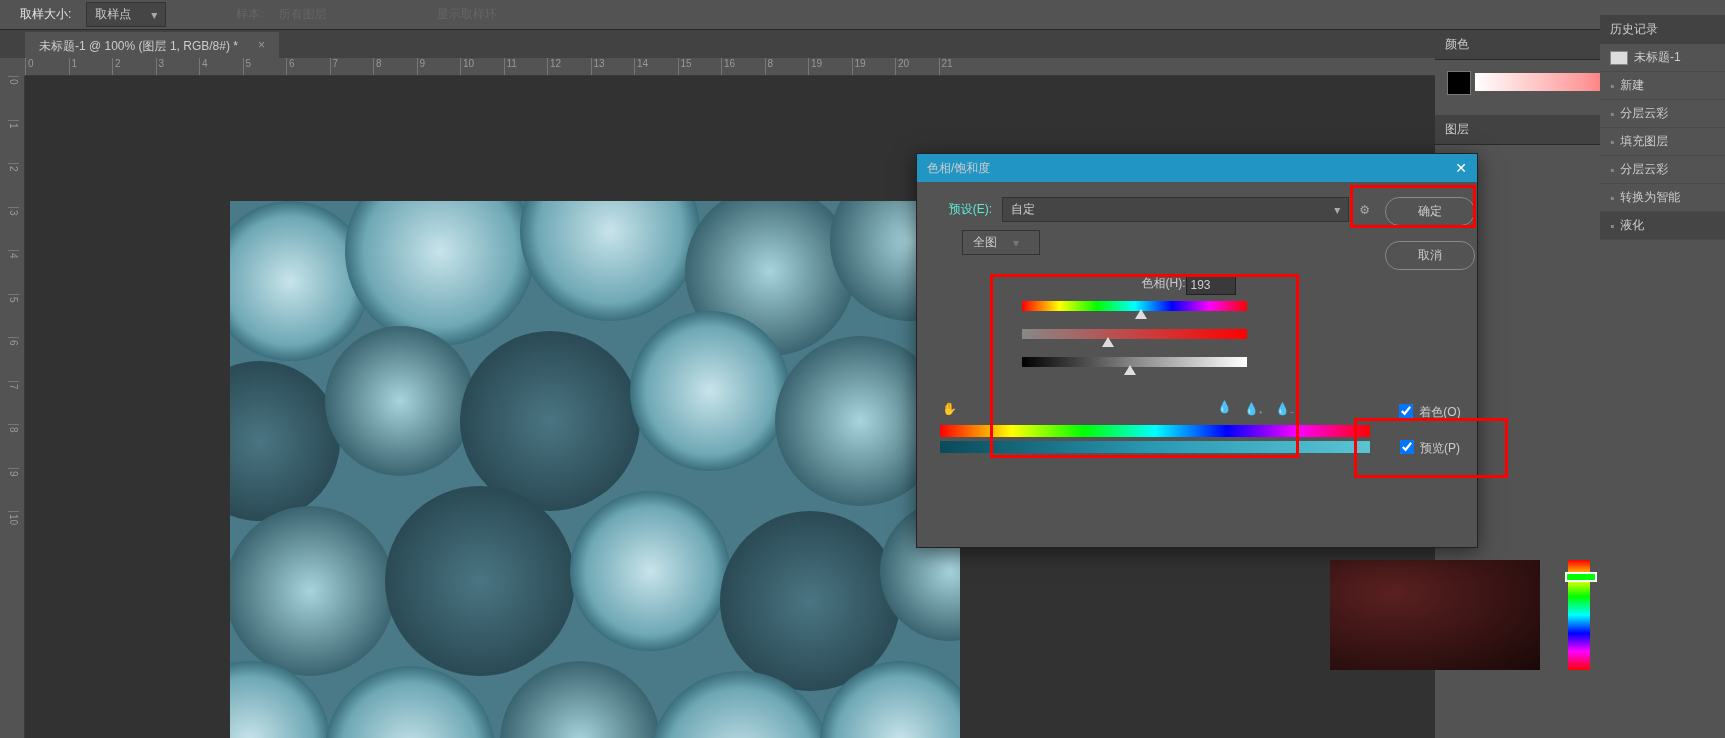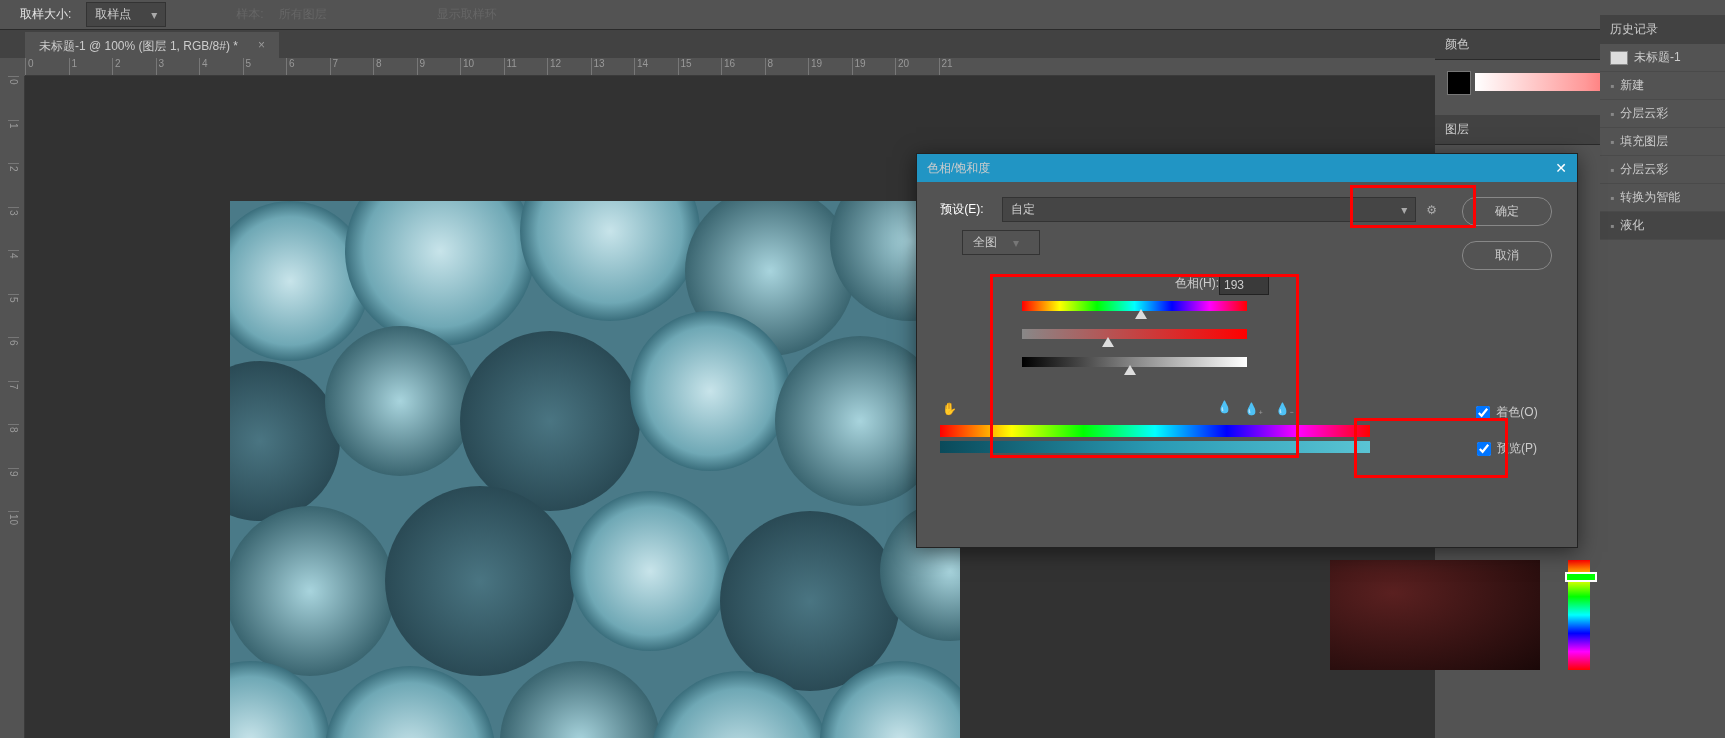--- a/index.html
+++ b/index.html
@@ -27,45 +27,45 @@
 .history-hdr{padding:6px 10px;background:#424242}
 .history-list{}
 .history-item{padding:5px 10px;display:flex;align-items:center;gap:6px;border-bottom:1px solid #4a4a4a}
 .history-item.sel{background:#454545}
 .history-thumb{width:18px;height:14px;background:#ddd;border:1px solid #888}
 .bigswatch{position:absolute;right:135px;top:560px;width:260px;height:110px}
 .grad-box{position:absolute;left:0;top:0;width:210px;height:110px;background:radial-gradient(ellipse at 30% 30%,#5a2020,#1a0808)}
 .hue-bar{position:absolute;right:0;top:0;width:22px;height:110px;background:linear-gradient(180deg,#f00,#ff0,#0f0,#0ff,#00f,#f0f,#f00)}
 .hue-bar::after{content:'';position:absolute;left:-3px;top:12px;width:28px;height:6px;border:2px solid #fff;background:#0f0}
 
-.dialog{position:absolute;left:916px;top:153px;width:662px;height:395px;background:#535353;border:1px solid #222;box-shadow:0 4px 20px rgba(0,0,0,.5)}
+.dialog{position:absolute;left:916px;top:153px;width:562px;height:395px;background:#535353;border:1px solid #222;box-shadow:0 4px 20px rgba(0,0,0,.5)}
 .dlg-title{height:28px;background:#2195c4;display:flex;align-items:center;justify-content:space-between;padding:0 10px;color:#fff}
 .dlg-title .x{color:#fff;font-size:14px;cursor:pointer}
 .dlg-body{padding:15px;display:flex;gap:15px}
 .dlg-left{flex:1}
 .dlg-right{width:110px;display:flex;flex-direction:column;gap:15px;align-items:center}
 .row{display:flex;align-items:center;gap:10px;margin-bottom:8px}
-.row label{width:60px;text-align:center;color:#ffffff}
+.row label{width:60px;text-align:right;color:#5eead4}
 .preset-sel{flex:1;background:#454545;border:1px solid #333;padding:3px 8px;color:#ccc;display:flex;justify-content:space-between;align-items:center}
 .preset-sel::after{content:'▾';color:#aaa}
 .master-sel{border:1px solid #333;padding:3px 20px 3px 10px;color:#777;display:inline-flex;align-items:center;gap:8px;margin-left:30px;margin-bottom:15px}
 .master-sel::after{content:'▾';color:#777;margin-left:8px}
 .sliders{padding:5px 15px;position:relative}
 .slider-row{margin-bottom:18px}
 .slider-lbl{display:flex;justify-content:center;margin-bottom:6px}
 .slider-lbl span:first-child{margin-left:75px}
 .slider-val{width:50px;background:#3a3a3a;border:1px solid #222;padding:2px 4px;text-align:left;color:#ccc}
 .slider-val.active{background:#2a5a7a;border:1px solid #3a9ad4;color:#fff}
 .slider-track{height:10px;margin-left:75px;width:225px;position:relative}
 .slider-track.hue{background:linear-gradient(90deg,#f00,#ff0,#0f0,#0ff,#00f,#f0f,#f00)}
 .slider-track.sat{background:linear-gradient(90deg,#888,#f00)}
 .slider-track.lig{background:linear-gradient(90deg,#000,#888,#fff)}
 .slider-thumb{position:absolute;top:8px;width:0;height:0;border-left:6px solid transparent;border-right:6px solid transparent;border-bottom:10px solid #ddd;transform:translateX(-6px)}
 .btn{width:90px;padding:5px;background:#535353;border:1px solid #888;border-radius:14px;text-align:center;cursor:pointer}
-.chk{display:flex;align-items:center;gap:6px;margin-top:4px}
+.chk{display:flex;align-items:flex-start;gap:6px;margin-top:4px}
 .chk input{width:14px;height:14px}
 .hand-icon{margin-left:10px}
 .color-bars{margin:8px 0 0 8px}
 .cbar{height:12px;width:430px;margin-bottom:4px}
 .cbar.full{background:linear-gradient(90deg,#f00,#ff0,#0f0,#0ff,#00f,#f0f,#f00)}
 .cbar.tinted{background:linear-gradient(90deg,#0a4a5a,#2a9ab4,#5ac4d4)}
 
 .hl{position:absolute;border:3px solid #f00;pointer-events:none}
 .hl1{left:1350px;top:185px;width:126px;height:43px}
 .hl2{left:990px;top:274px;width:309px;height:184px}

